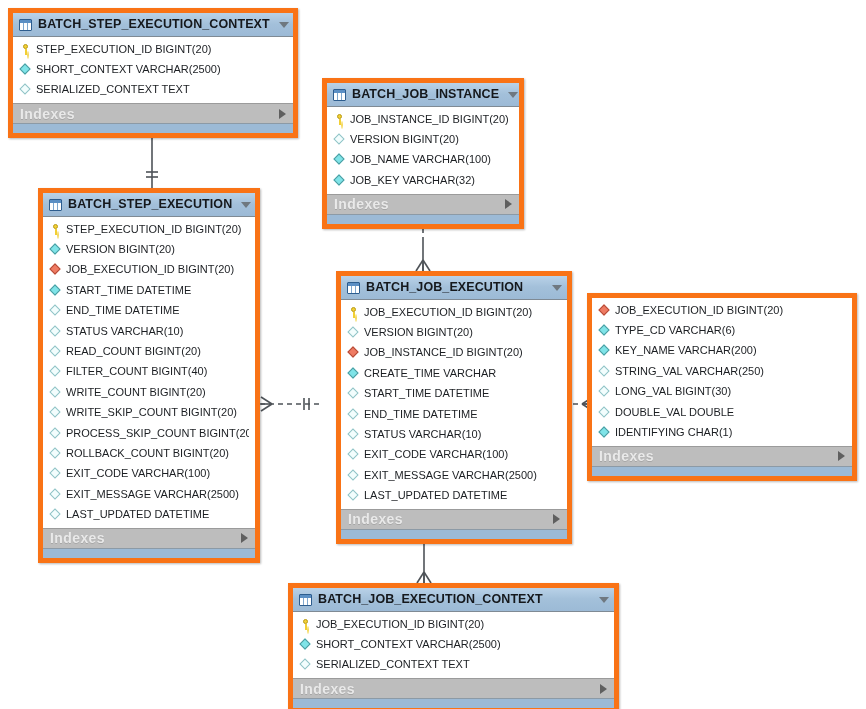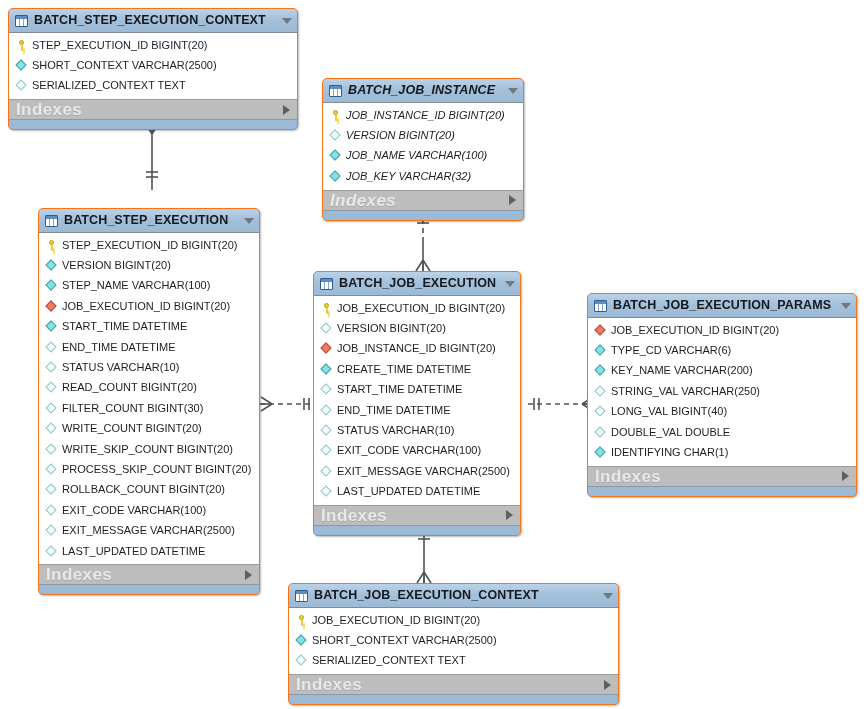--- a/index.html
+++ b/index.html
@@ -9,22 +9,22 @@
     font-family:"Liberation Sans","DejaVu Sans",sans-serif;
     overflow:hidden;
     position:relative;
   }
   #canvas{position:absolute;left:0;top:0;width:866px;height:709px;}
 
   
   .node{
     position:absolute;
     box-sizing:border-box;
-    border:1px solid #f97316;
-    border-radius:5px;
+    border:5px solid #f97316;
+    border-radius:0;
     background:#0ea5e9;
     box-shadow:1px 1px 2px rgba(0,0,0,.28);
     overflow:hidden;
     z-index:5;
   }
   .node-header{
     display:flex;align-items:center;
     height:23px;
     background:linear-gradient(to bottom,#b9d2e8 0%,#a3c0da 48%,#9cbad6 100%);
     border-bottom:1px solid #7f8a94;
@@ -97,21 +97,21 @@
   .ico.notnull::before{background:#7fe4e8;border:1px solid #4a9ba0;}
   .ico.nullable::before{background:#f2fdfd;border:1px solid #8fc3c6;}
   .ico.fk::before{background:#ef7b63;border:1px solid #b44a36;}
 
   .idx{
     display:flex;align-items:center;
     height:19px;
     background:#bdbdbd;
     border-top:1px solid #9b9b9b;
     padding:0 7px;
-    font-size:17px;font-weight:bold;color:#e9e9e9;
+    font-size:14px;font-weight:bold;color:#e9e9e9;
     letter-spacing:.4px;
     text-shadow:0 1px 0 rgba(0,0,0,.12);
   }
   .idx-label{flex:1 1 auto;line-height:1;}
   .idx-caret{
     width:0;height:0;
     border-top:5px solid transparent;
     border-bottom:5px solid transparent;
     border-left:7px solid #5f5f5f;
   }
@@ -144,21 +144,21 @@
           <span class="ico dia nullable"></span>
           <span class="col-label">SERIALIZED_CONTEXT TEXT</span>
         </div>
       </div>
       <div class="idx">
         <span class="idx-label">Indexes</span>
         <span class="idx-caret"></span>
       </div>
       <div class="foot"></div>
     </div>
-    <div class="node" style="left: 322px; top: 78px; width: 202px; font-style: italic;">
+    <div class="node" style="left: 322px; top: 78px; width: 202px;">
       <div class="node-header">
         <span class="tbl-icon"></span>
         <span class="tbl-title">BATCH_JOB_INSTANCE</span>
         <span class="caret"></span>
       </div>
       <div class="cols">
         <div class="col">
           <span class="ico pk"></span>
           <span class="col-label">JOB_INSTANCE_ID BIGINT(20)</span>
         </div>
@@ -174,40 +174,36 @@
           <span class="ico dia notnull"></span>
           <span class="col-label">JOB_KEY VARCHAR(32)</span>
         </div>
       </div>
       <div class="idx">
         <span class="idx-label">Indexes</span>
         <span class="idx-caret"></span>
       </div>
       <div class="foot"></div>
     </div>
-    <div class="node" style="left: 38px; top: 188px; width: 222px; margin-top: 20px;">
+    <div class="node" style="left: 38px; top: 188px; width: 222px;">
       <div class="node-header">
         <span class="tbl-icon"></span>
         <span class="tbl-title">BATCH_STEP_EXECUTION</span>
         <span class="caret"></span>
       </div>
       <div class="cols">
         <div class="col">
           <span class="ico pk"></span>
           <span class="col-label">STEP_EXECUTION_ID BIGINT(20)</span>
         </div>
         <div class="col">
           <span class="ico dia notnull"></span>
           <span class="col-label">VERSION BIGINT(20)</span>
         </div>
         <div class="col">
-          <span class="ico dia notnull"></span>
-          <span class="col-label">STEP_NAME VARCHAR(100)</span>
-        </div>
-        <div class="col">
           <span class="ico dia fk"></span>
           <span class="col-label">JOB_EXECUTION_ID BIGINT(20)</span>
         </div>
         <div class="col">
           <span class="ico dia notnull"></span>
           <span class="col-label">START_TIME DATETIME</span>
         </div>
         <div class="col">
           <span class="ico dia nullable"></span>
           <span class="col-label">END_TIME DATETIME</span>
@@ -215,21 +211,21 @@
         <div class="col">
           <span class="ico dia nullable"></span>
           <span class="col-label">STATUS VARCHAR(10)</span>
         </div>
         <div class="col">
           <span class="ico dia nullable"></span>
           <span class="col-label">READ_COUNT BIGINT(20)</span>
         </div>
         <div class="col">
           <span class="ico dia nullable"></span>
-          <span class="col-label">FILTER_COUNT BIGINT(30)</span>
+          <span class="col-label">FILTER_COUNT BIGINT(40)</span>
         </div>
         <div class="col">
           <span class="ico dia nullable"></span>
           <span class="col-label">WRITE_COUNT BIGINT(20)</span>
         </div>
         <div class="col">
           <span class="ico dia nullable"></span>
           <span class="col-label">WRITE_SKIP_COUNT BIGINT(20)</span>
         </div>
         <div class="col">
@@ -252,42 +248,42 @@
           <span class="ico dia nullable"></span>
           <span class="col-label">LAST_UPDATED DATETIME</span>
         </div>
       </div>
       <div class="idx">
         <span class="idx-label">Indexes</span>
         <span class="idx-caret"></span>
       </div>
       <div class="foot"></div>
     </div>
-    <div class="node" style="left: 313px; top: 271px; width: 208px;">
+    <div class="node" style="left: 336px; top: 271px; width: 236px;">
       <div class="node-header">
         <span class="tbl-icon"></span>
         <span class="tbl-title">BATCH_JOB_EXECUTION</span>
         <span class="caret"></span>
       </div>
       <div class="cols">
         <div class="col">
           <span class="ico pk"></span>
           <span class="col-label">JOB_EXECUTION_ID BIGINT(20)</span>
         </div>
         <div class="col">
           <span class="ico dia nullable"></span>
           <span class="col-label">VERSION BIGINT(20)</span>
         </div>
         <div class="col">
           <span class="ico dia fk"></span>
           <span class="col-label">JOB_INSTANCE_ID BIGINT(20)</span>
         </div>
         <div class="col">
           <span class="ico dia notnull"></span>
-          <span class="col-label">CREATE_TIME DATETIME</span>
+          <span class="col-label">CREATE_TIME VARCHAR</span>
         </div>
         <div class="col">
           <span class="ico dia nullable"></span>
           <span class="col-label">START_TIME DATETIME</span>
         </div>
         <div class="col">
           <span class="ico dia nullable"></span>
           <span class="col-label">END_TIME DATETIME</span>
         </div>
         <div class="col">
@@ -307,45 +303,40 @@
           <span class="col-label">LAST_UPDATED DATETIME</span>
         </div>
       </div>
       <div class="idx">
         <span class="idx-label">Indexes</span>
         <span class="idx-caret"></span>
       </div>
       <div class="foot"></div>
     </div>
     <div class="node" style="left: 587px; top: 293px; width: 270px;">
-      <div class="node-header">
-        <span class="tbl-icon"></span>
-        <span class="tbl-title">BATCH_JOB_EXECUTION_PARAMS</span>
-        <span class="caret"></span>
-      </div>
       <div class="cols">
         <div class="col">
           <span class="ico dia fk"></span>
           <span class="col-label">JOB_EXECUTION_ID BIGINT(20)</span>
         </div>
         <div class="col">
           <span class="ico dia notnull"></span>
           <span class="col-label">TYPE_CD VARCHAR(6)</span>
         </div>
         <div class="col">
           <span class="ico dia notnull"></span>
           <span class="col-label">KEY_NAME VARCHAR(200)</span>
         </div>
         <div class="col">
           <span class="ico dia nullable"></span>
           <span class="col-label">STRING_VAL VARCHAR(250)</span>
         </div>
         <div class="col">
           <span class="ico dia nullable"></span>
-          <span class="col-label">LONG_VAL BIGINT(40)</span>
+          <span class="col-label">LONG_VAL BIGINT(30)</span>
         </div>
         <div class="col">
           <span class="ico dia nullable"></span>
           <span class="col-label">DOUBLE_VAL DOUBLE</span>
         </div>
         <div class="col">
           <span class="ico dia notnull"></span>
           <span class="col-label">IDENTIFYING CHAR(1)</span>
         </div>
       </div>

